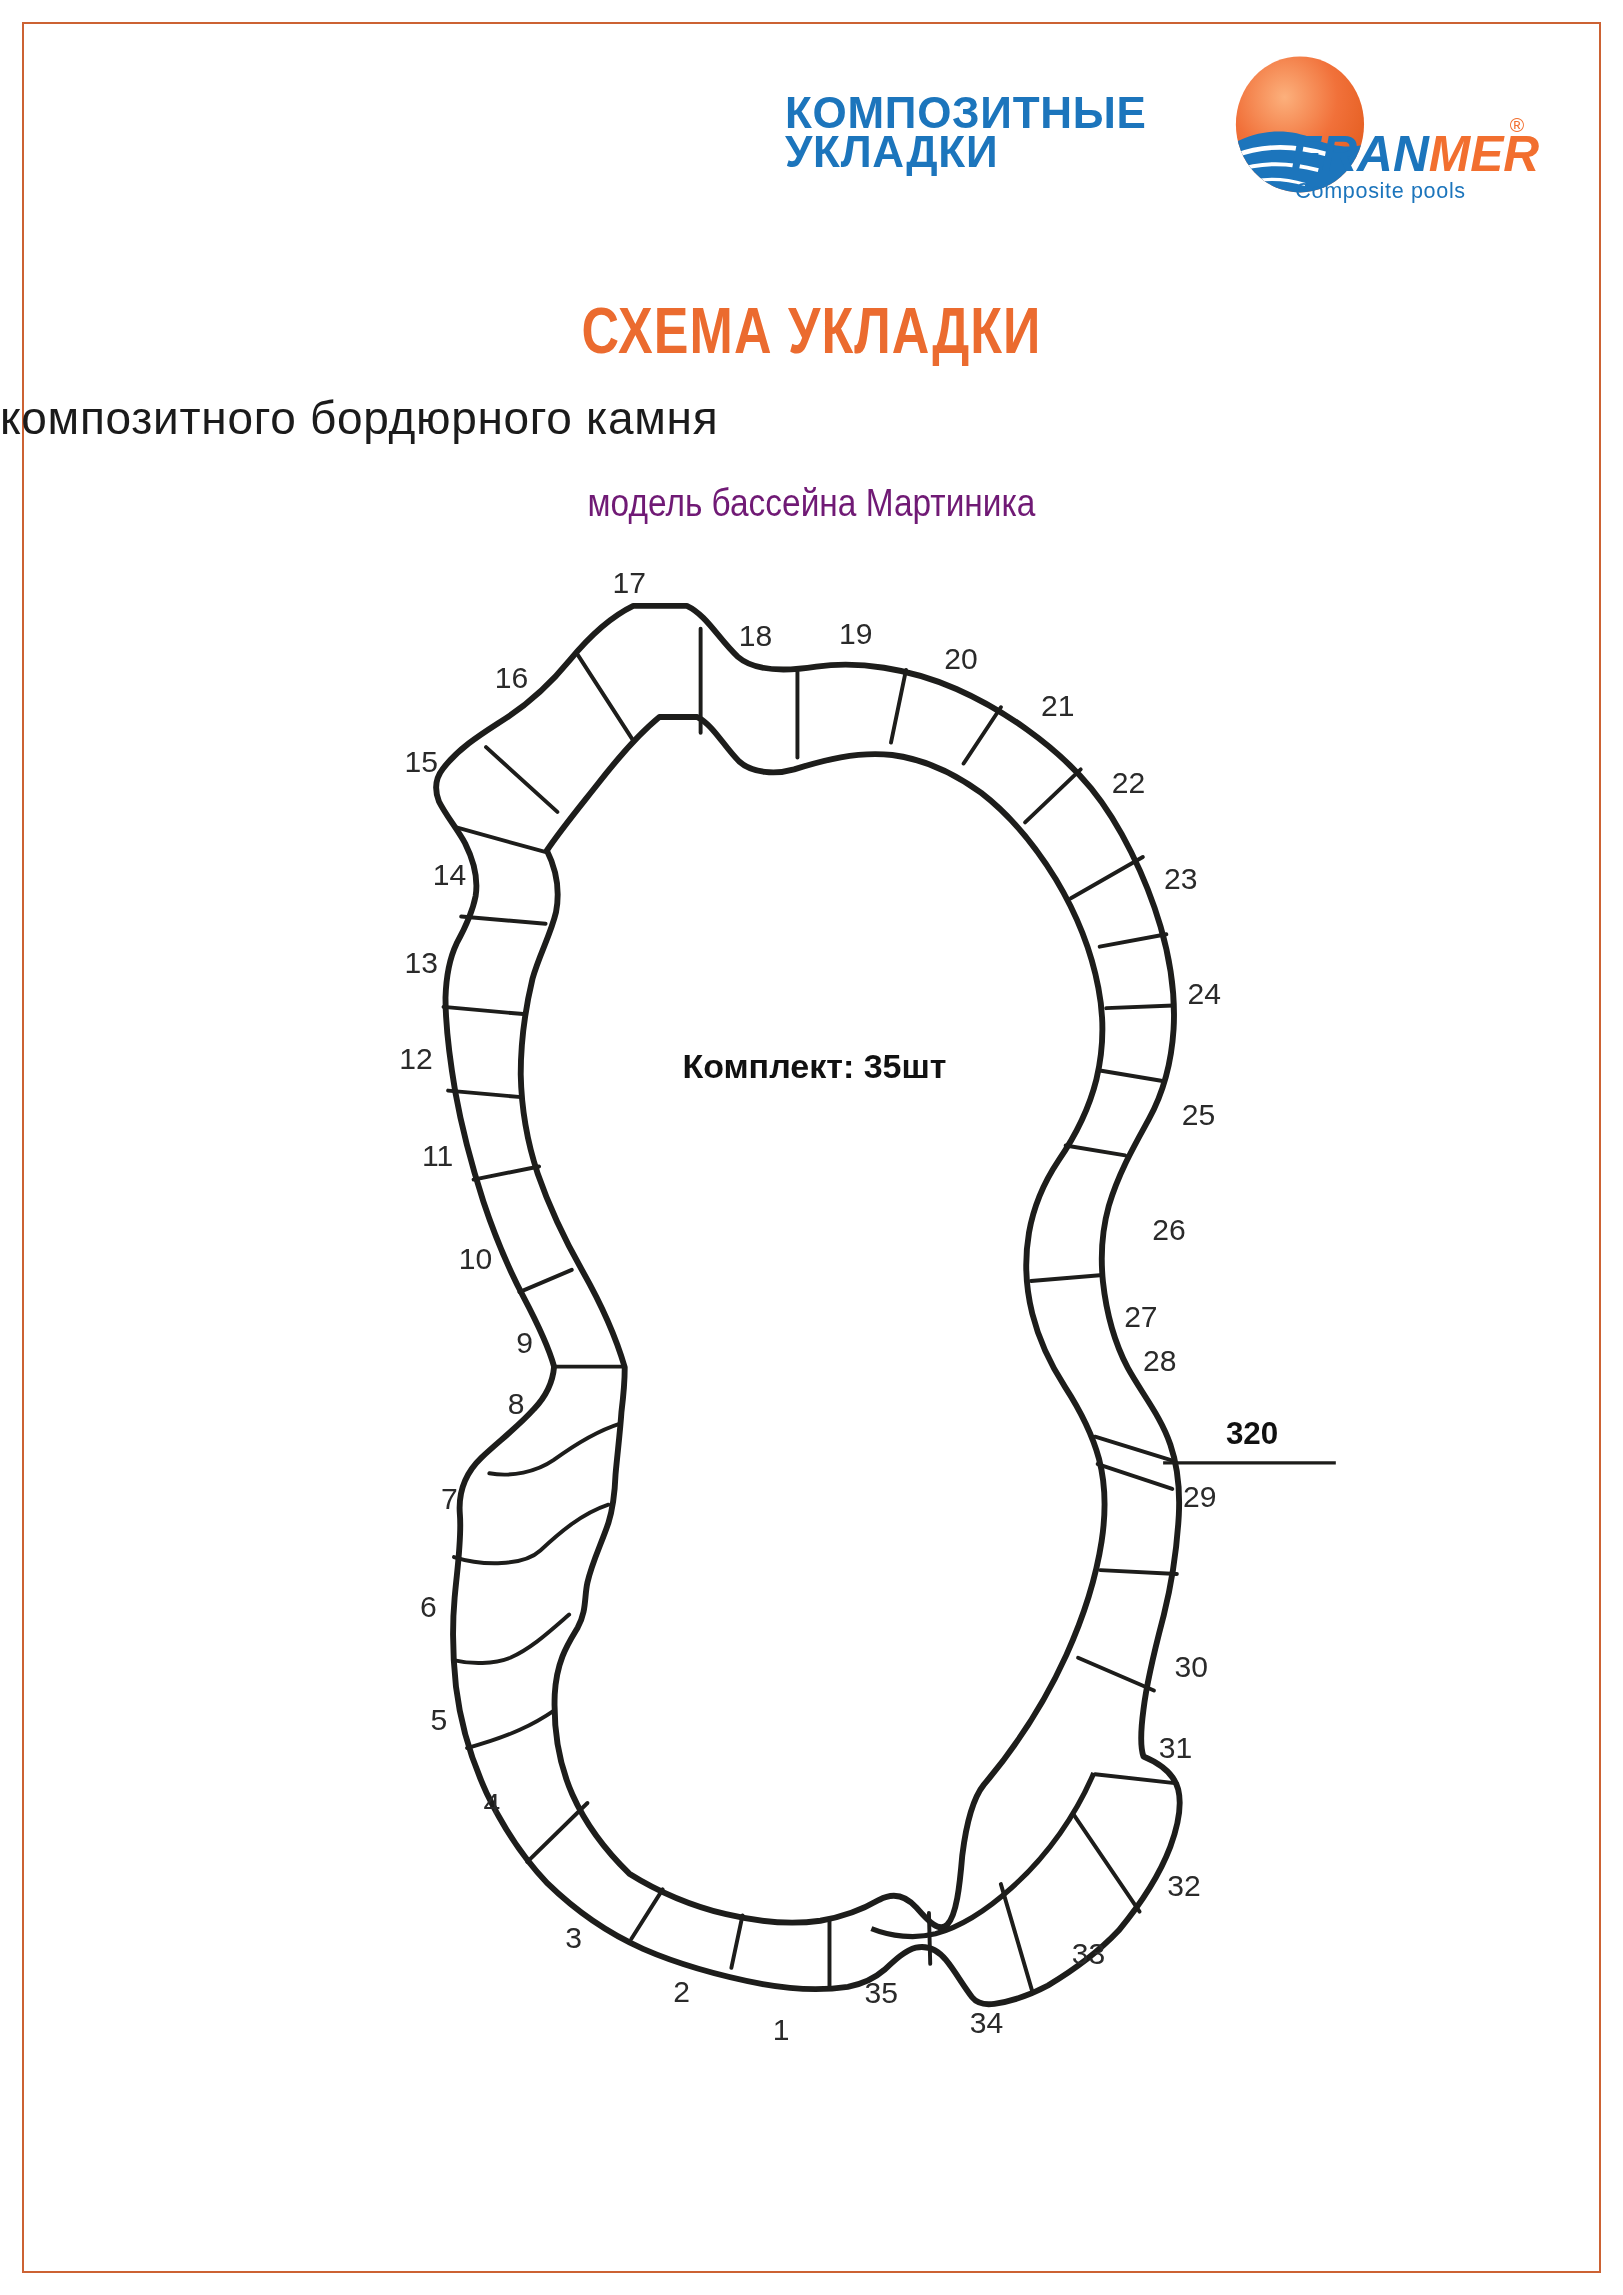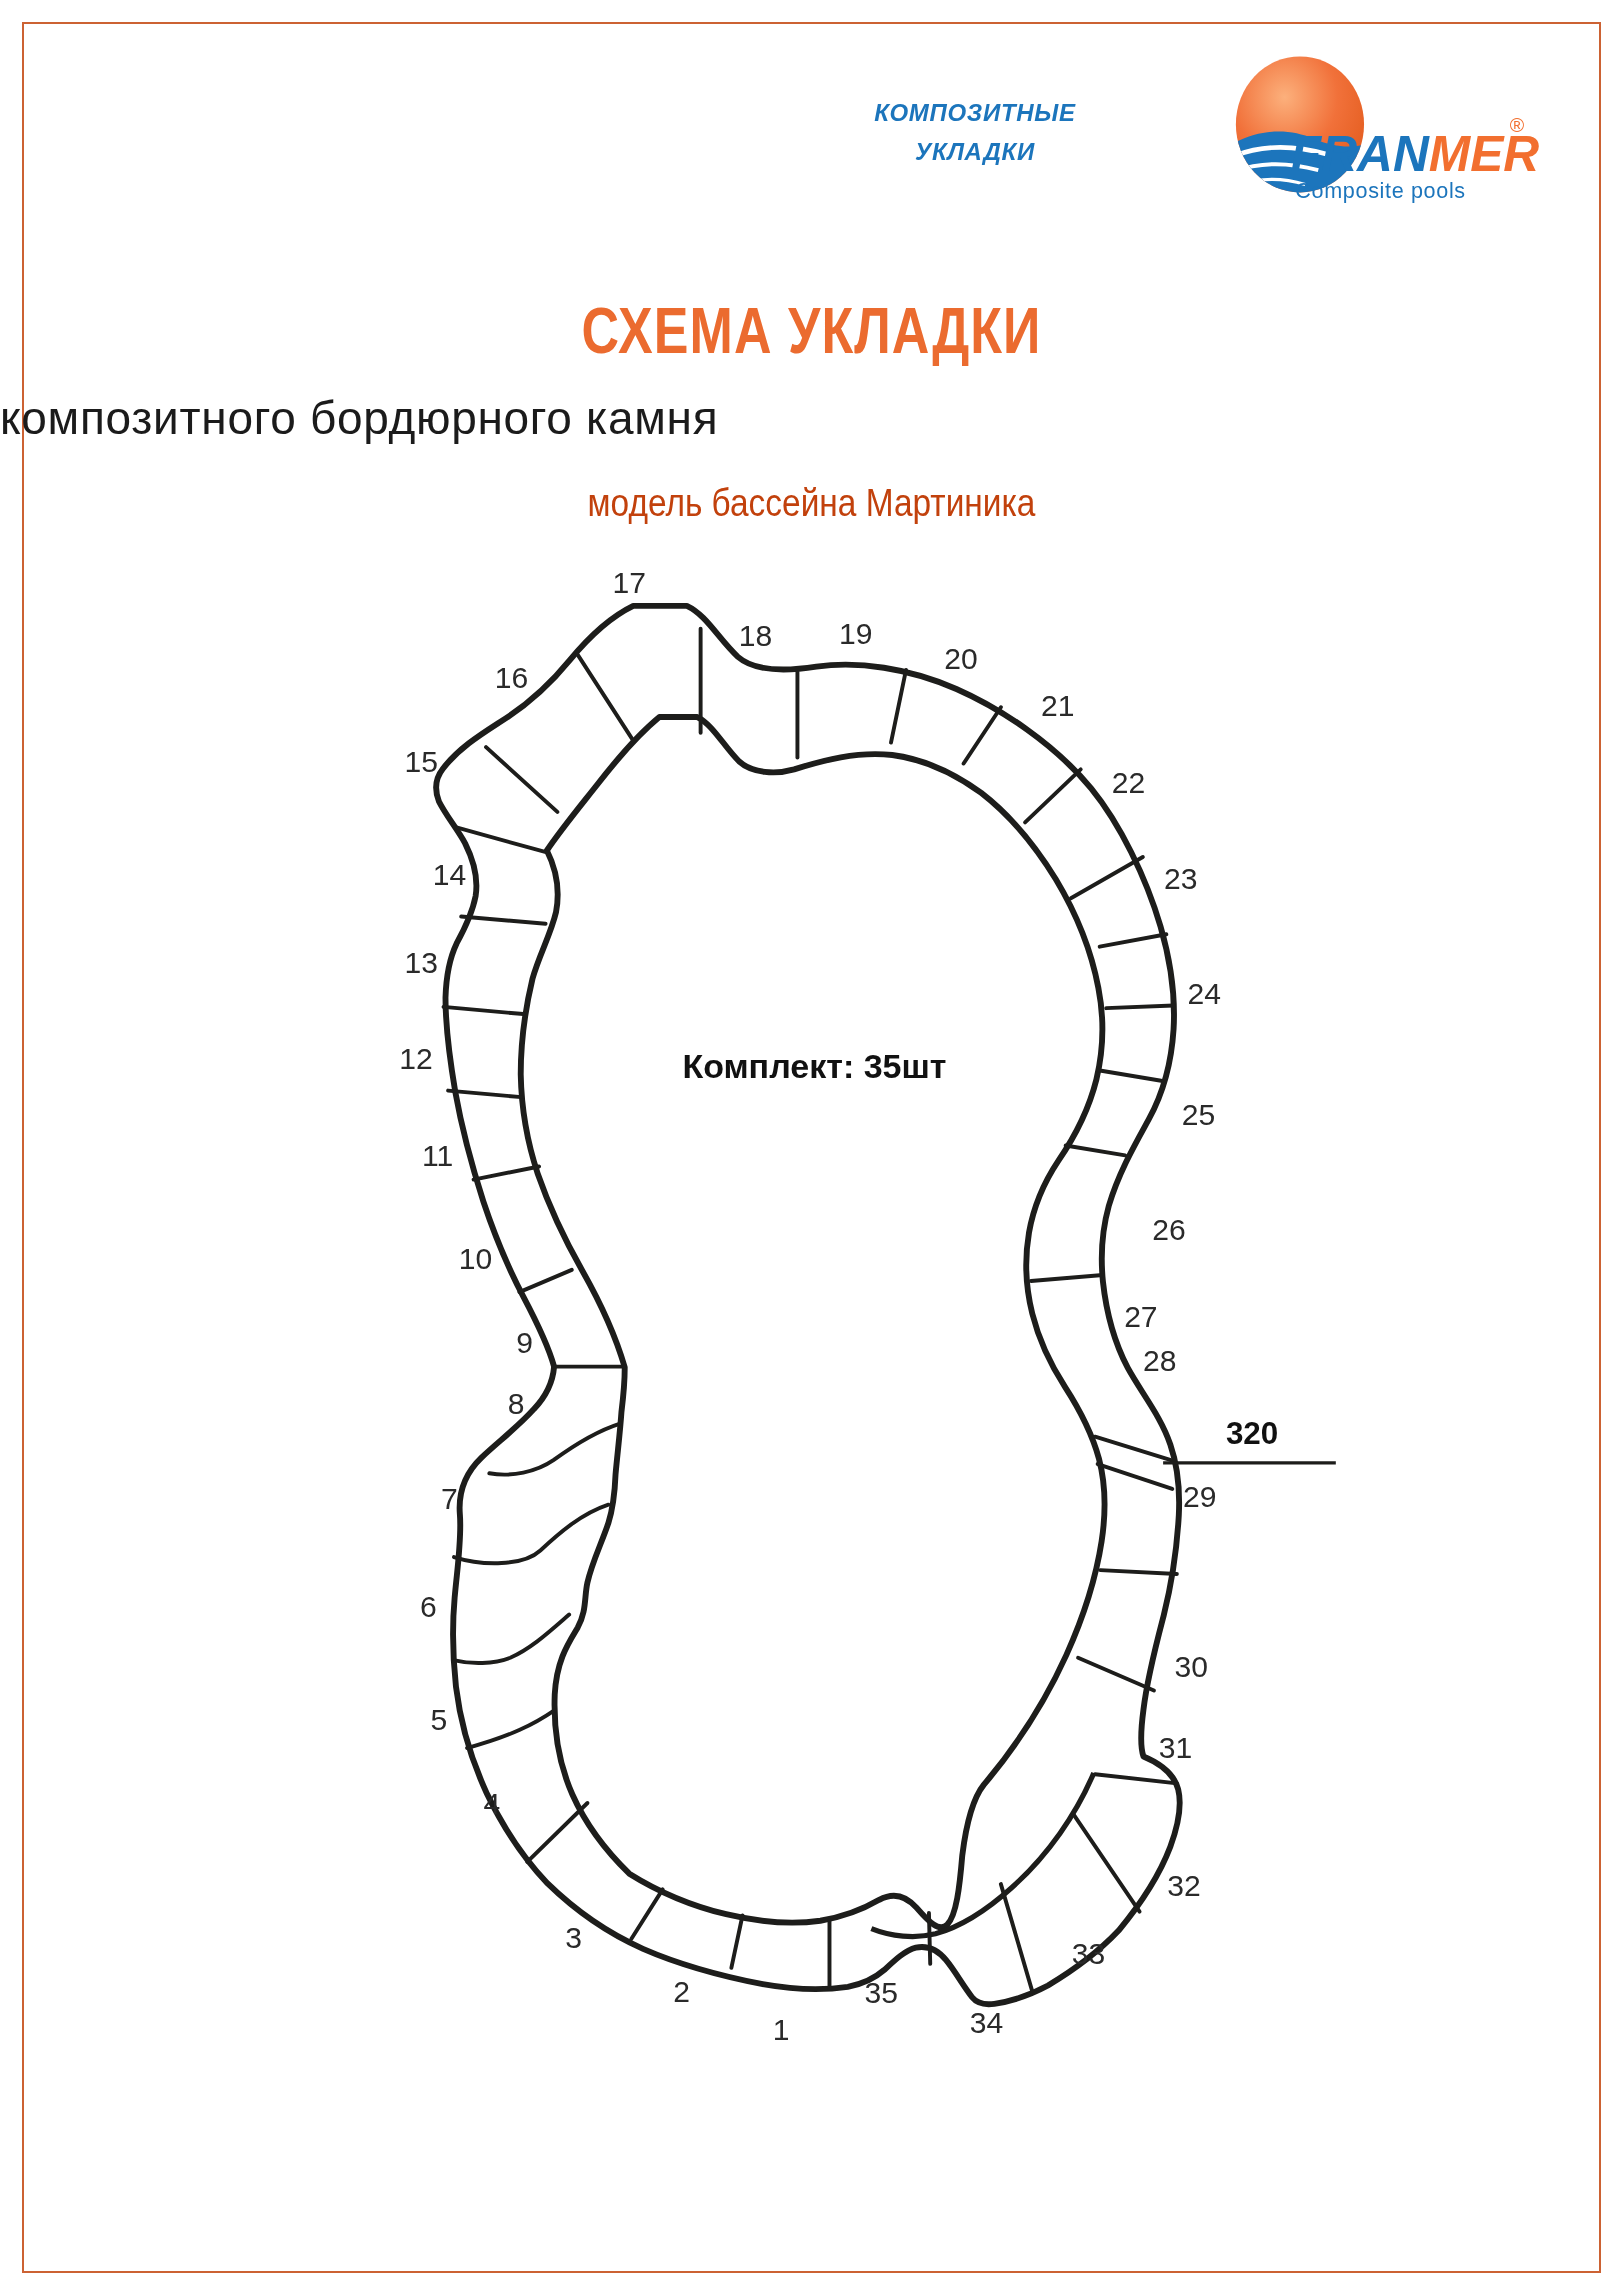--- a/index.html
+++ b/index.html
@@ -2,31 +2,31 @@
 <html style="font-size:10.5px"><head>
 <meta charset="utf-8">
 <style>
   html,body{margin:0;padding:0;background:#ffffff;}
   body{width:1623px;height:2295px;position:relative;overflow:hidden;
        font-family:"Liberation Sans", sans-serif;}
   .frame{position:absolute;left:22px;top:22px;right:22px;bottom:22px;
          border:2.6px solid #cc6233;pointer-events:none;}
   
   .logo-lines{position:absolute;left:785px;top:93px;width:380px;
-              text-align:center;color:#1c75bc;font-weight:bold;font-style:italic;
-              font-size:24px;line-height:39px;letter-spacing:0.7px;}
+              text-align:left;color:#1c75bc;font-weight:bold;
+              font-size:44px;line-height:39px;letter-spacing:0.7px;}
   .logo-svg{position:absolute;left:1197px;top:42px;}
   
   .title-main{position:absolute;left:0;top:293px;width:1623px;text-align:center;
               color:#eb6b2f;font-size:65px;font-weight:bold;letter-spacing:1.3px;}
   .title-main span{display:inline-block;transform:scaleX(.80);}
   .title-sub{position:absolute;left:0;top:391px;width:1623px;
              color:#1b1b1b;font-size:46px;font-weight:500;letter-spacing:0.7px;}
   .title-model{position:absolute;left:0;top:482px;width:1623px;text-align:center;
-               color:#c2410c;font-size:38px;font-weight:500;}
+               color:#701a75;font-size:38px;font-weight:500;}
   .title-model span{display:inline-block;transform:scaleX(.88);}
   .diagram{position:absolute;left:0;top:0;width:1623px;height:2295px;}
 </style>
 </head>
 <body>
 
 <div class="frame"></div>
 
 <div class="logo-lines">
   <div>КОМПОЗИТНЫЕ</div>

